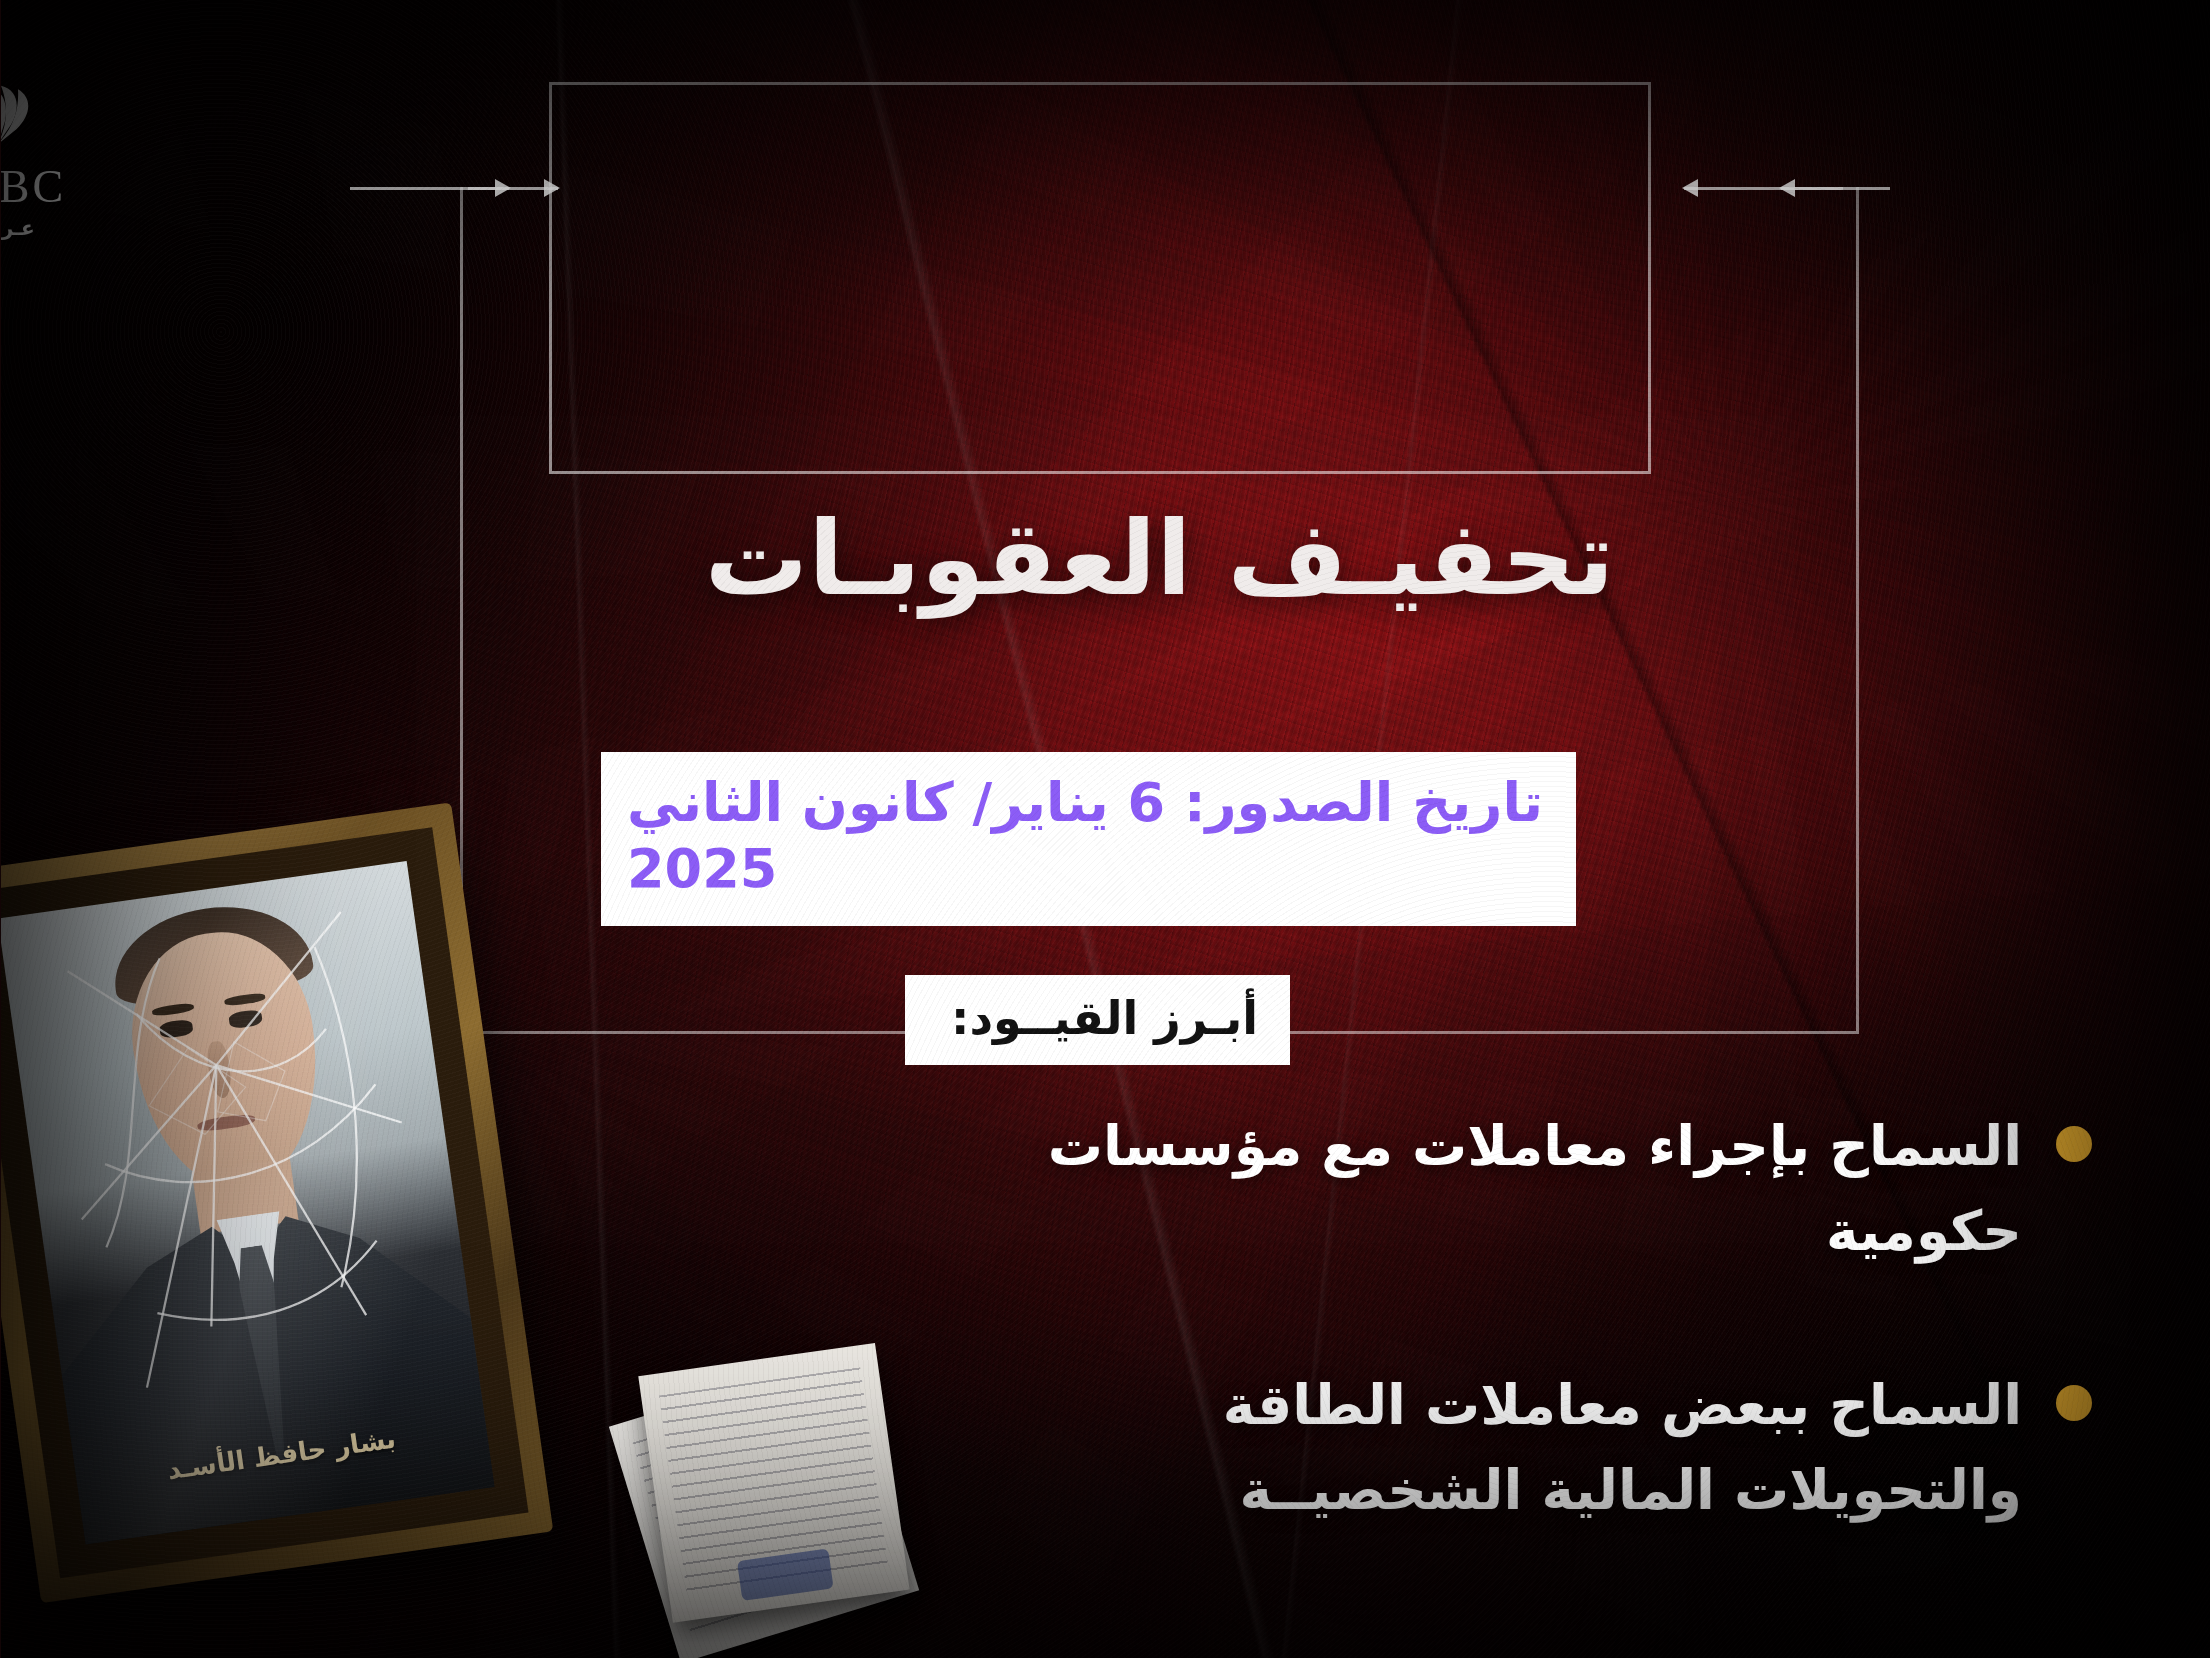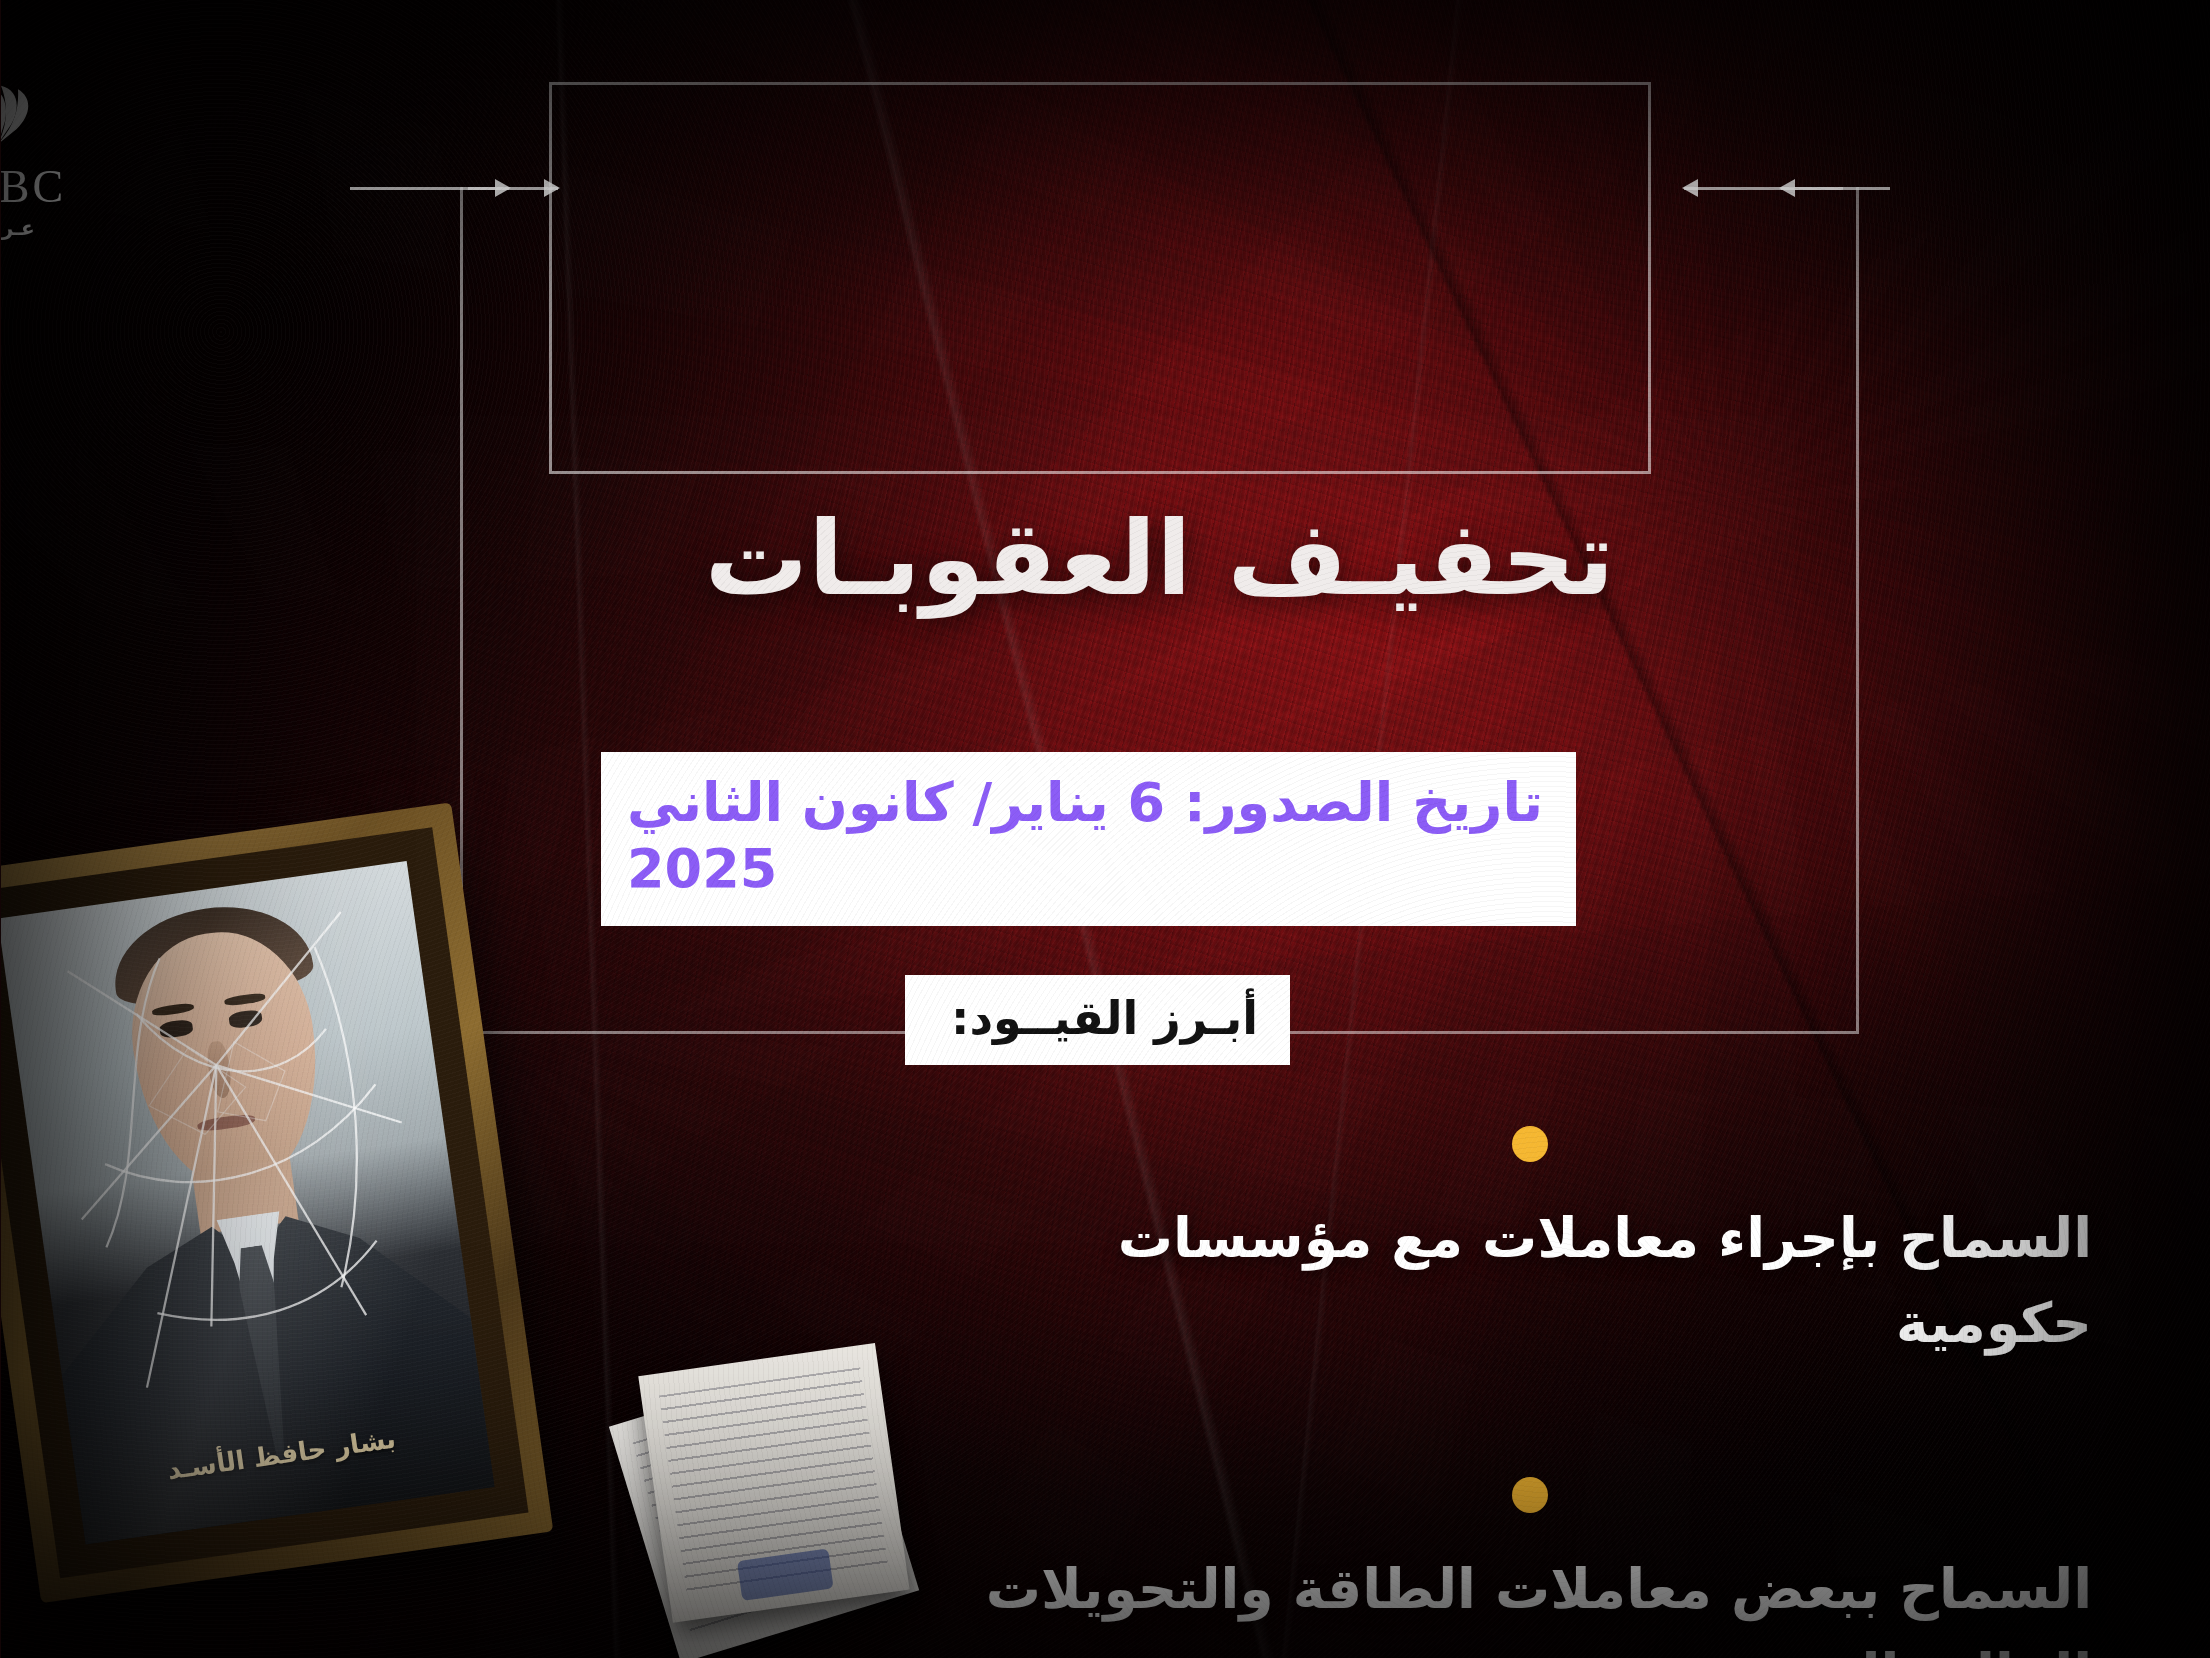--- a/index.html
+++ b/index.html
@@ -195,22 +195,22 @@
   
   .bullets {
     position: absolute;
     right: 119px;
     top: 1104px;
     width: 1124px;
     direction: rtl;
   }
   .bullet {
     display: flex;
-    flex-direction: column;
-    align-items: center;
+    flex-direction: row;
+    align-items: flex-start;
     gap: 34px;
     margin-bottom: 88px;
   }
   .bullet .dot {
     flex: 0 0 auto;
     width: 36px; height: 36px;
     border-radius: 50%;
     background: #f5b731;
     margin-top: 22px;
   }

